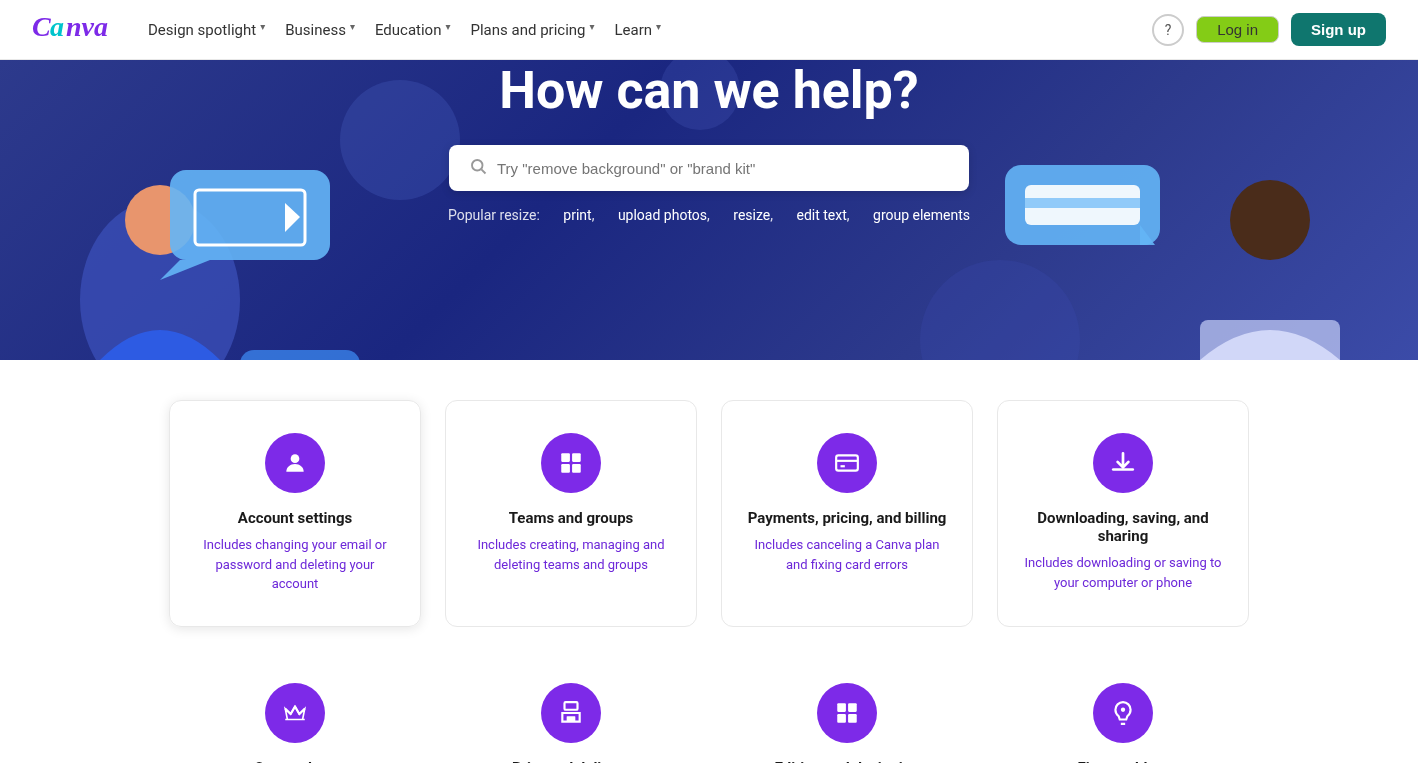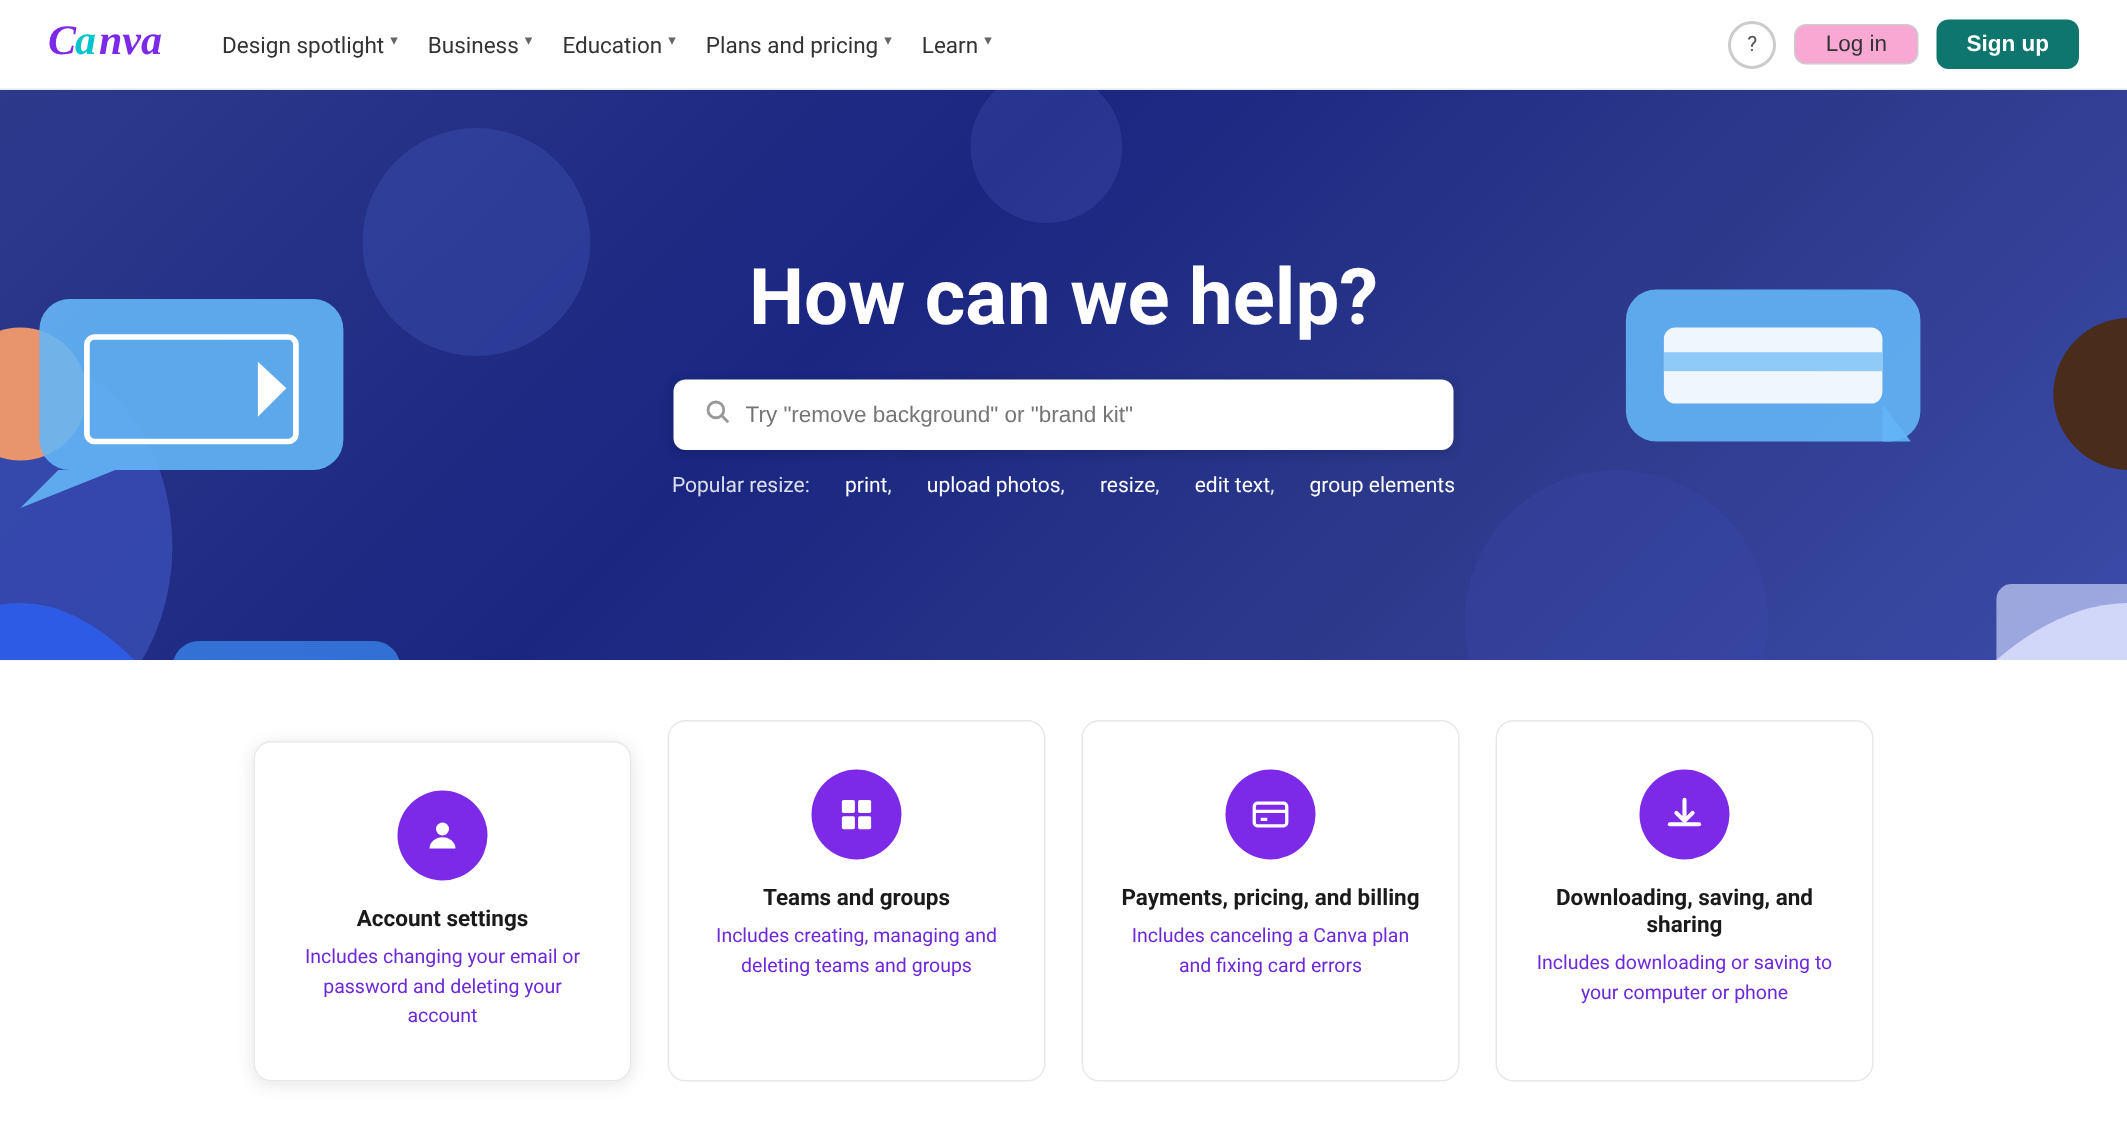--- a/index.html
+++ b/index.html
@@ -21,32 +21,32 @@
     }
     .nav-link .chevron { font-size: 10px; color: #666; }
     .nav-right { display: flex; align-items: center; gap: 12px; }
     .help-btn {
       width: 32px; height: 32px; border-radius: 50%; border: 2px solid #ccc;
       display: flex; align-items: center; justify-content: center;
       cursor: pointer; font-size: 14px; color: #555; background: #fff;
     }
     .login-btn {
       padding: 4px 20px; border: 1px solid #ccc; border-radius: 8px;
-      font-size: 15px; cursor: pointer; background: #f9a8d4; color: #333;
+      font-size: 15px; cursor: pointer; background: #84cc16; color: #333;
     }
     .signup-btn {
       padding: 8px 20px; border: none; border-radius: 8px;
       font-size: 15px; cursor: pointer; background: #0f766e; color: #fff;
       font-weight: 600;
     }
 
     
     .hero {
       background: linear-gradient(135deg, #2d3a8c 0%, #1a2680 40%, #2d3a8c 70%, #3b4ba8 100%);
-      height: 380px; display: flex; align-items: center; justify-content: center;
+      height: 300px; display: flex; align-items: flex-start; justify-content: center;
       position: relative; overflow: hidden;
     }
     .hero-content { text-align: center; z-index: 2; position: relative; }
     .hero h1 { font-size: 52px; color: #fff; font-weight: 700; margin-bottom: 24px; }
     .search-bar {
       display: flex; align-items: center;
       background: #fff; border-radius: 8px;
       padding: 12px 20px; width: 520px; margin: 0 auto 16px;
       box-shadow: 0 2px 8px rgba(0,0,0,0.15);
     }
@@ -165,21 +165,21 @@
       <a> upload photos</a>,
       <a> resize</a>,
       <a> edit text</a>,
       <a> group elements</a>
     </div>
   </div>
 </section>
 
 <div style="max-width:1200px; margin:40px auto 0; padding:0 60px; display:grid; grid-template-columns:repeat(4,1fr); gap:24px;">
 
-  <div class="card" style="box-shadow: 0 2px 12px rgba(0,0,0,0.1); margin-top: 14px;">
+  <div class="card" style="box-shadow: 0 2px 12px rgba(0,0,0,0.1);">
     <div class="card-icon">
       <svg width="26" height="26" viewBox="0 0 24 24" fill="white">
         <circle cx="12" cy="8" r="4"></circle>
         <path d="M4 20c0-4 3.6-7 8-7s8 3 8 7"></path>
       </svg>
     </div>
     <div class="card-title">Account settings</div>
     <div class="card-desc">Includes changing your email or password and deleting your account</div>
   </div>
 

